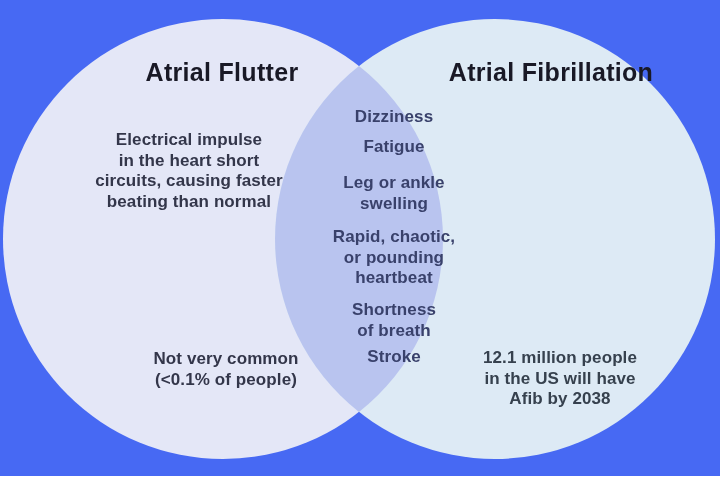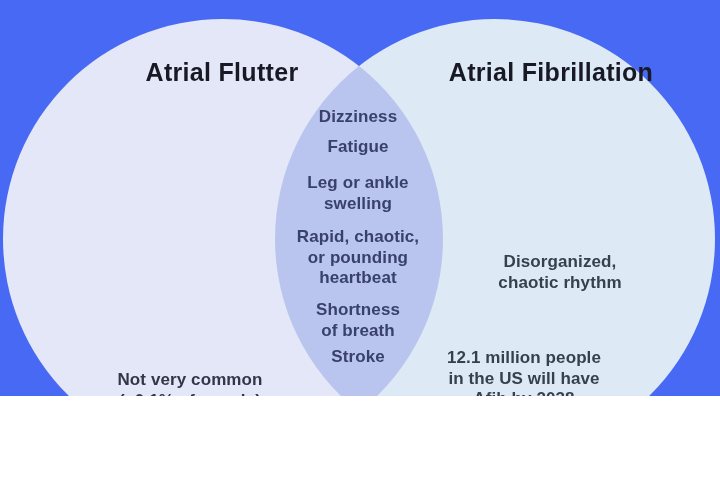--- a/index.html
+++ b/index.html
@@ -2,21 +2,21 @@
 <html style="--background: #4769f3; --left-circle: #e4e7f7; --right-circle: #ddeaf5; --overlap: #b9c4ef; --title-text: #191926; --left-text: #33364a; --shared-text: #39416b; --right-text: #36414e;"><head>
 <meta charset="utf-8">
 <style>
   html, body {
     margin: 0;
     padding: 0;
   }
   .stage {
     position: relative;
     width: 720px;
-    height: 396px;
+    height: 476px;
     overflow: hidden;
     background: var(--background, #4769f3);
     font-family: "Liberation Sans", sans-serif;
   }
   .venn-svg {
     position: absolute;
     inset: 0;
     display: block;
   }
   .circle-left  { fill: var(--left-circle, #e4e7f7); }
@@ -25,20 +25,21 @@
 
   .txt {
     position: absolute;
     transform: translateX(-50%);
     white-space: pre-line;
     text-align: center;
     font-weight: 600;
     font-size: 17px;
     line-height: 20.5px;
     letter-spacing: 0.1px;
+    margin-left: 36px;
   }
   .title {
     position: absolute;
     transform: translateX(-50%);
     margin: 0;
     white-space: nowrap;
     font-weight: 700;
     font-size: 25px;
     line-height: 30px;
     letter-spacing: 0.3px;
@@ -48,21 +49,21 @@
   .shared-col { color: var(--shared-text, #39416b); }
   .right-col  { color: var(--right-text, #36414e); }
 
   
   .pos-title-left  { left: 222px; top: 57px; }
   .pos-title-right { left: 509px; top: 57px; margin-left: 42px; }
 
   
   .pos-l0 { left: 153px; top: 130px; }
   .pos-l1 { left: 149px; top: 267px; }
-  .pos-l2 { left: 190px; top: 370px; }
+  .pos-l2 { left: 190px; top: 349px; }
 
   
   .pos-s0 { left: 358px; top: 107px; }
   .pos-s1 { left: 358px; top: 137px; text-align: center; }
   .pos-s2 { left: 358px; top: 173px; text-align: center; }
   .pos-s3 { left: 358px; top: 227px; }
   .pos-s4 { left: 358px; top: 300px; }
   .pos-s5 { left: 358px; top: 347px; }
 
   
@@ -78,20 +79,24 @@
   <svg class="venn-svg" width="720" height="480" viewBox="0 0 720 480">
     <circle class="circle-left" cx="223" cy="239" r="220"></circle>
     <circle class="circle-right" cx="495" cy="239" r="220"></circle>
     <path class="overlap-lens" d="M 359 66.1 A 220 220 0 0 1 359 411.9 A 220 220 0 0 1 359 66.1 Z"></path>
   </svg>
 
   <h1 class="title pos-title-left">Atrial Flutter</h1>
 
   <h1 class="title pos-title-right">Atrial Fibrillation</h1>
 
+  <div class="txt left-col pos-l0">Electrical impulse
+in the heart short
+circuits, causing faster
+beating than normal</div>
 
 
   <div class="txt left-col pos-l2">Not very common
 (&lt;0.1% of people)</div>
 
   <div class="txt shared-col pos-s0">Dizziness</div>
 
   <div class="txt shared-col pos-s1">Fatigue</div>
 
   <div class="txt shared-col pos-s2">Leg or ankle
@@ -100,20 +105,18 @@
   <div class="txt shared-col pos-s4">Shortness
 of breath</div>
 
   <div class="txt shared-col pos-s3">Rapid, chaotic,
 or pounding
 heartbeat</div>
 
   <div class="txt shared-col pos-s5">Stroke</div>
 
 
-  <div class="txt right-col pos-r1">Disorganized,
-chaotic rhythm</div>
 
   <div class="txt right-col pos-r2">12.1 million people
 in the US will have
 Afib by 2038</div>
 
 </div>
 
 </body></html>

